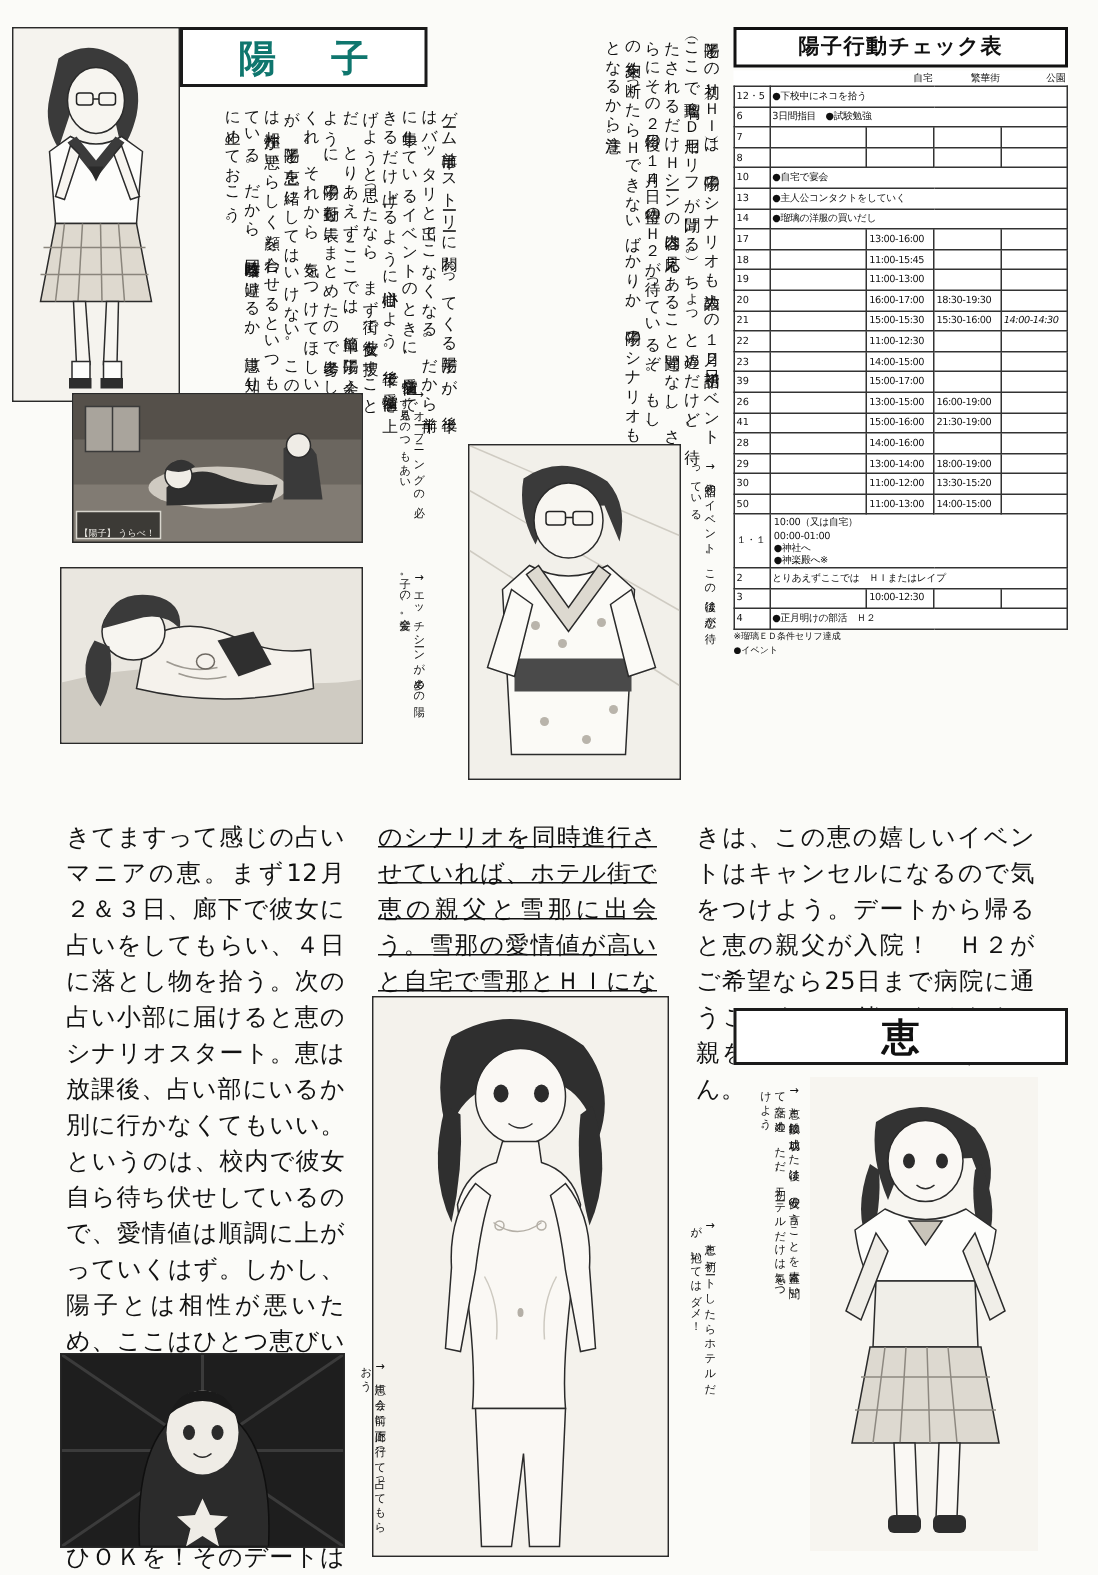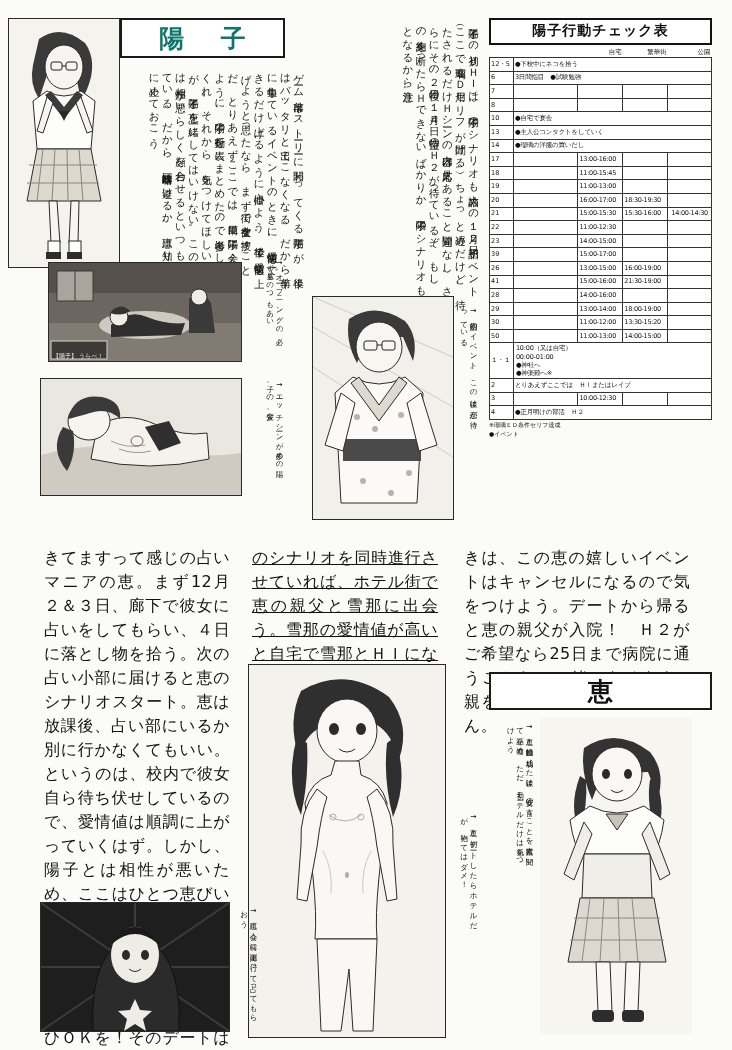--- a/index.html
+++ b/index.html
@@ -117,23 +117,23 @@
     white-space: nowrap;
     letter-spacing: -0.2px;
   }
   td.t1, td.t2 {
     width: 46px;
     white-space: nowrap;
     letter-spacing: -0.3px;
   }
   td.t3 {
     width: 44px;
-    text-align: center;
     white-space: nowrap;
     letter-spacing: -0.3px;
+    font-style: italic;
   }
   .chk-note {
     font-size: 6px;
     margin-top: 1px;
     line-height: 1.35;
   }
   
   .body-col {
     position: absolute;
     font-size: 16px;

